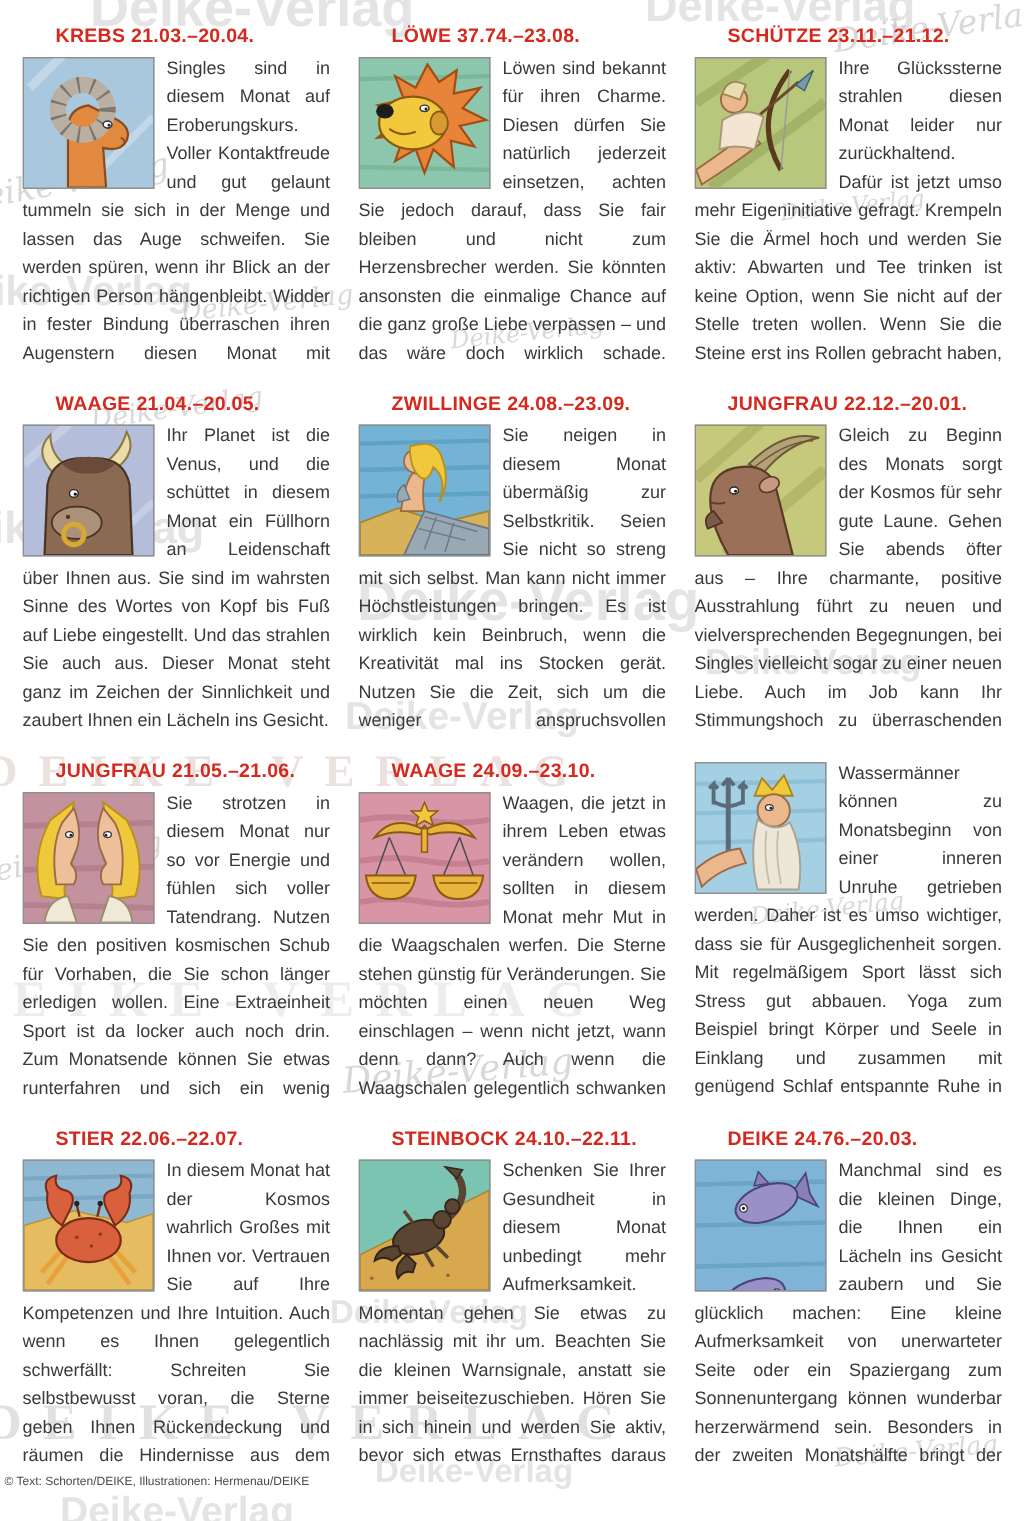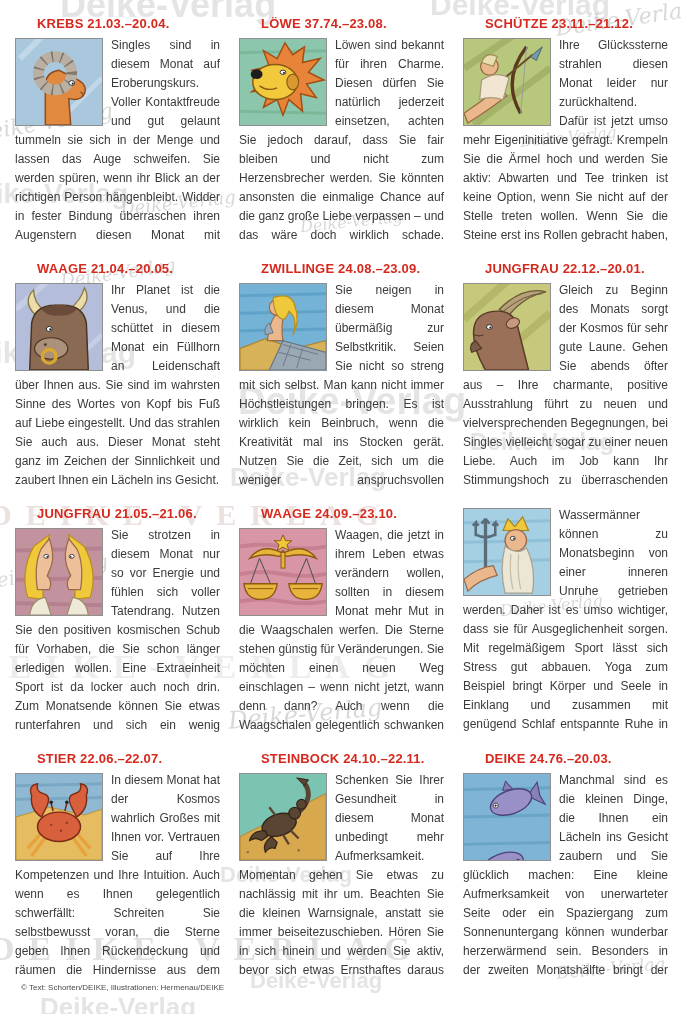--- a/index.html
+++ b/index.html
@@ -20,21 +20,21 @@
   .sign h2{margin:0 0 5px 22px;font-size:13px;line-height:15px;font-weight:bold;
            color:#d6291e;letter-spacing:.2px;}
   .sign h2 .dates{white-space:nowrap;}
   .illo{float:left;width:88px;height:88px;margin:2px 8px 2px 0;
         border:1px solid #8f8f8f;box-sizing:border-box;}
   .illo svg{display:block;width:100%;height:100%;}
   .txt{margin:0;font-size:12px;line-height:19px;color:#3a3a3a;
        text-align:justify;hyphens:auto;-webkit-hyphens:auto;}
 
   
-  .footer{position:absolute;left:21px;top:983px;z-index:1;font-size:8px;color:#4a4a4a;}
+  .footer{position:absolute;left:3px;top:983px;z-index:1;font-size:8px;color:#4a4a4a;}
 </style>
 </head>
 <body>
 
 <div class="page">
 
   <div class="wm-layer">
     <span class="wm wm-bold" style="left:60px;top:-16px;font-size:36px;">Deike-Verlag</span>
     <span class="wm wm-bold" style="left:430px;top:-12px;font-size:30px;">Deike-Verlag</span>
     <span class="wm wm-script" style="left:555px;top:6px;font-size:22px;transform:rotate(-8deg);">Deike-Verlag</span>

